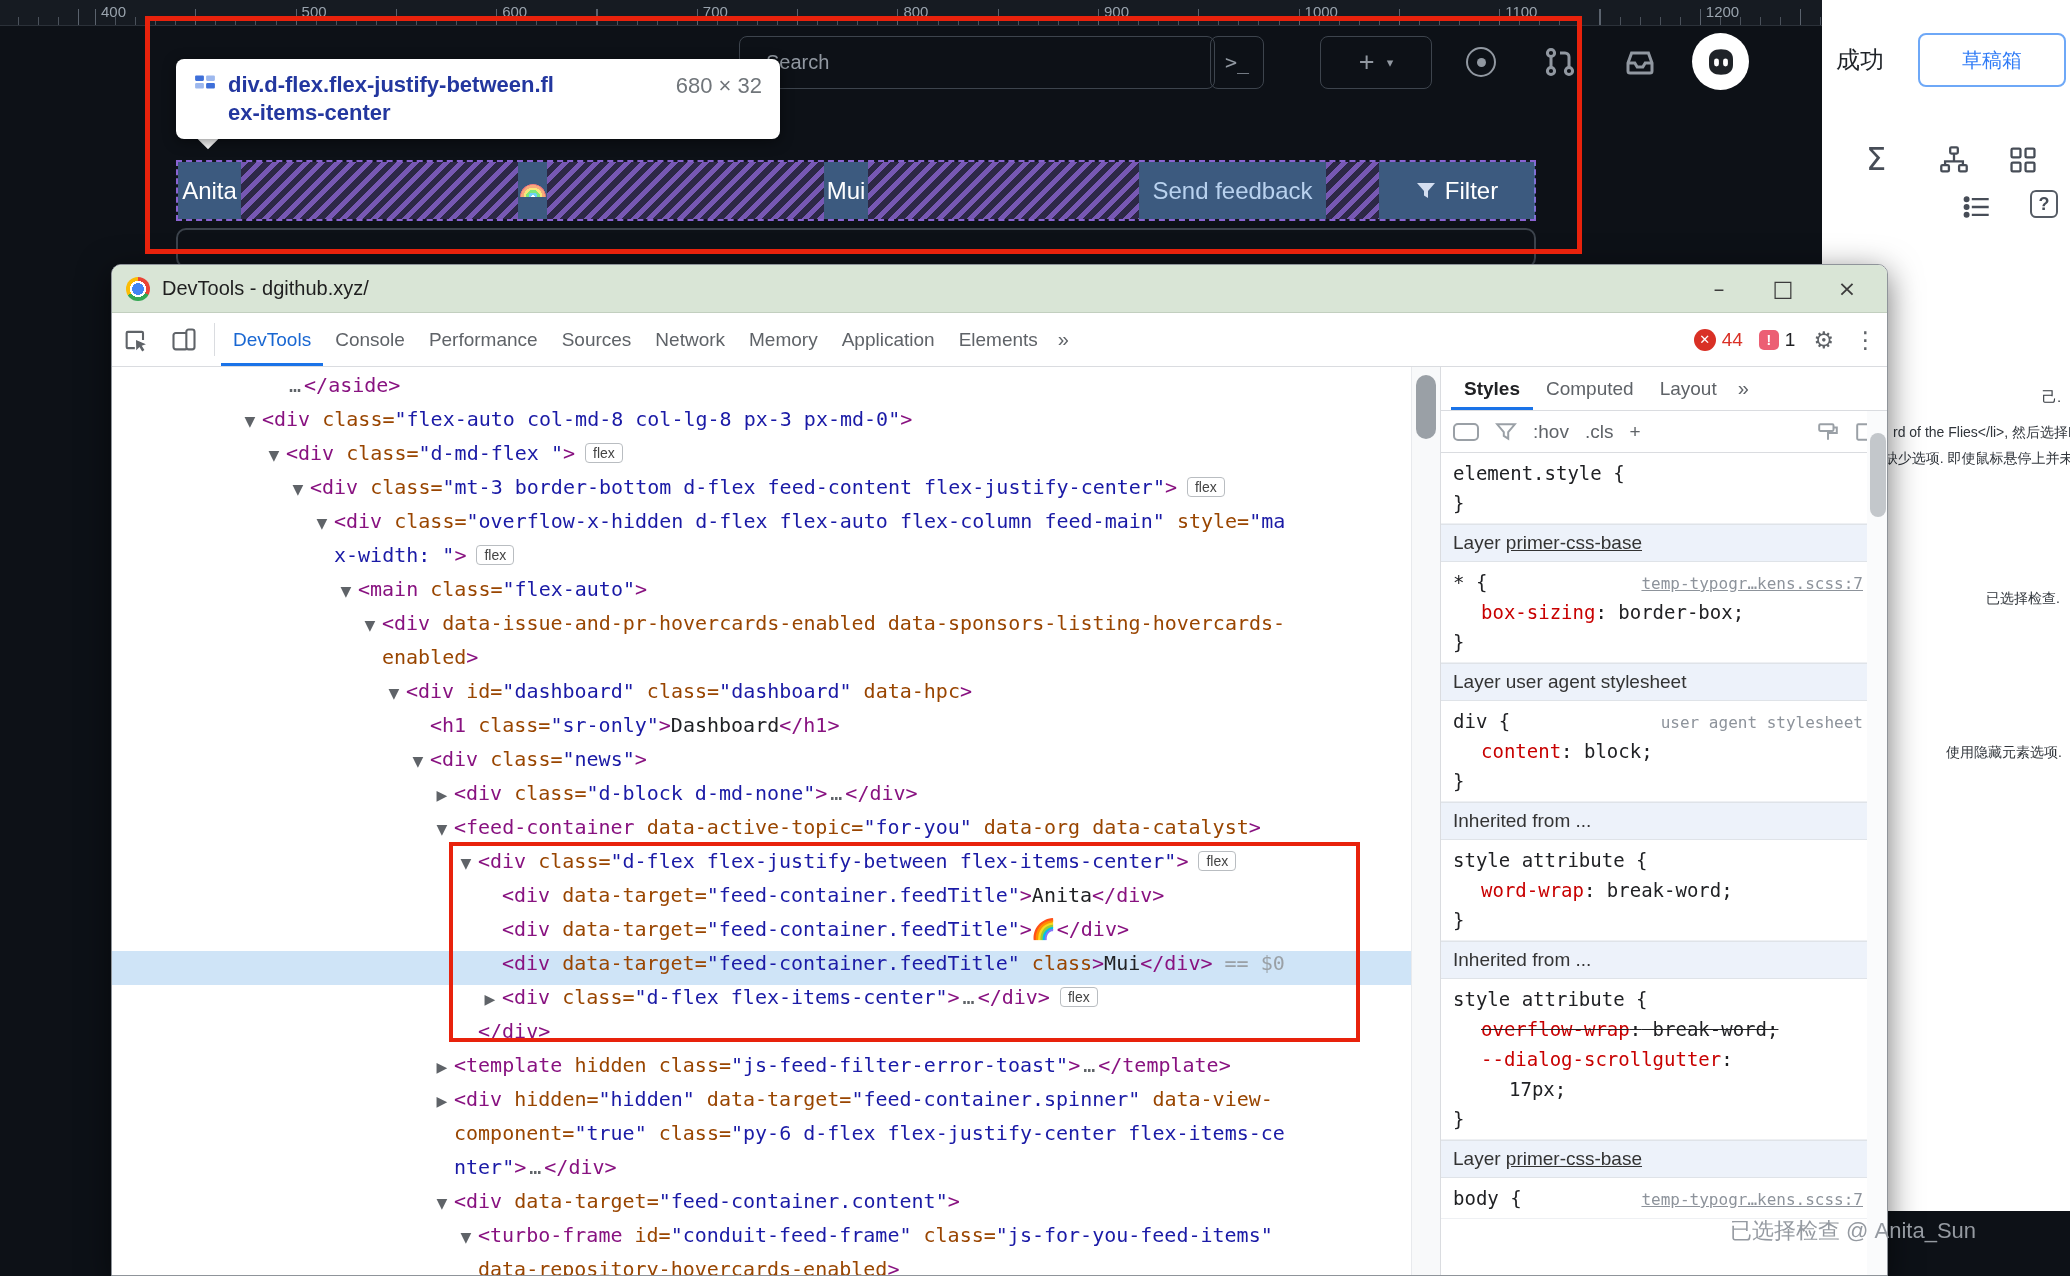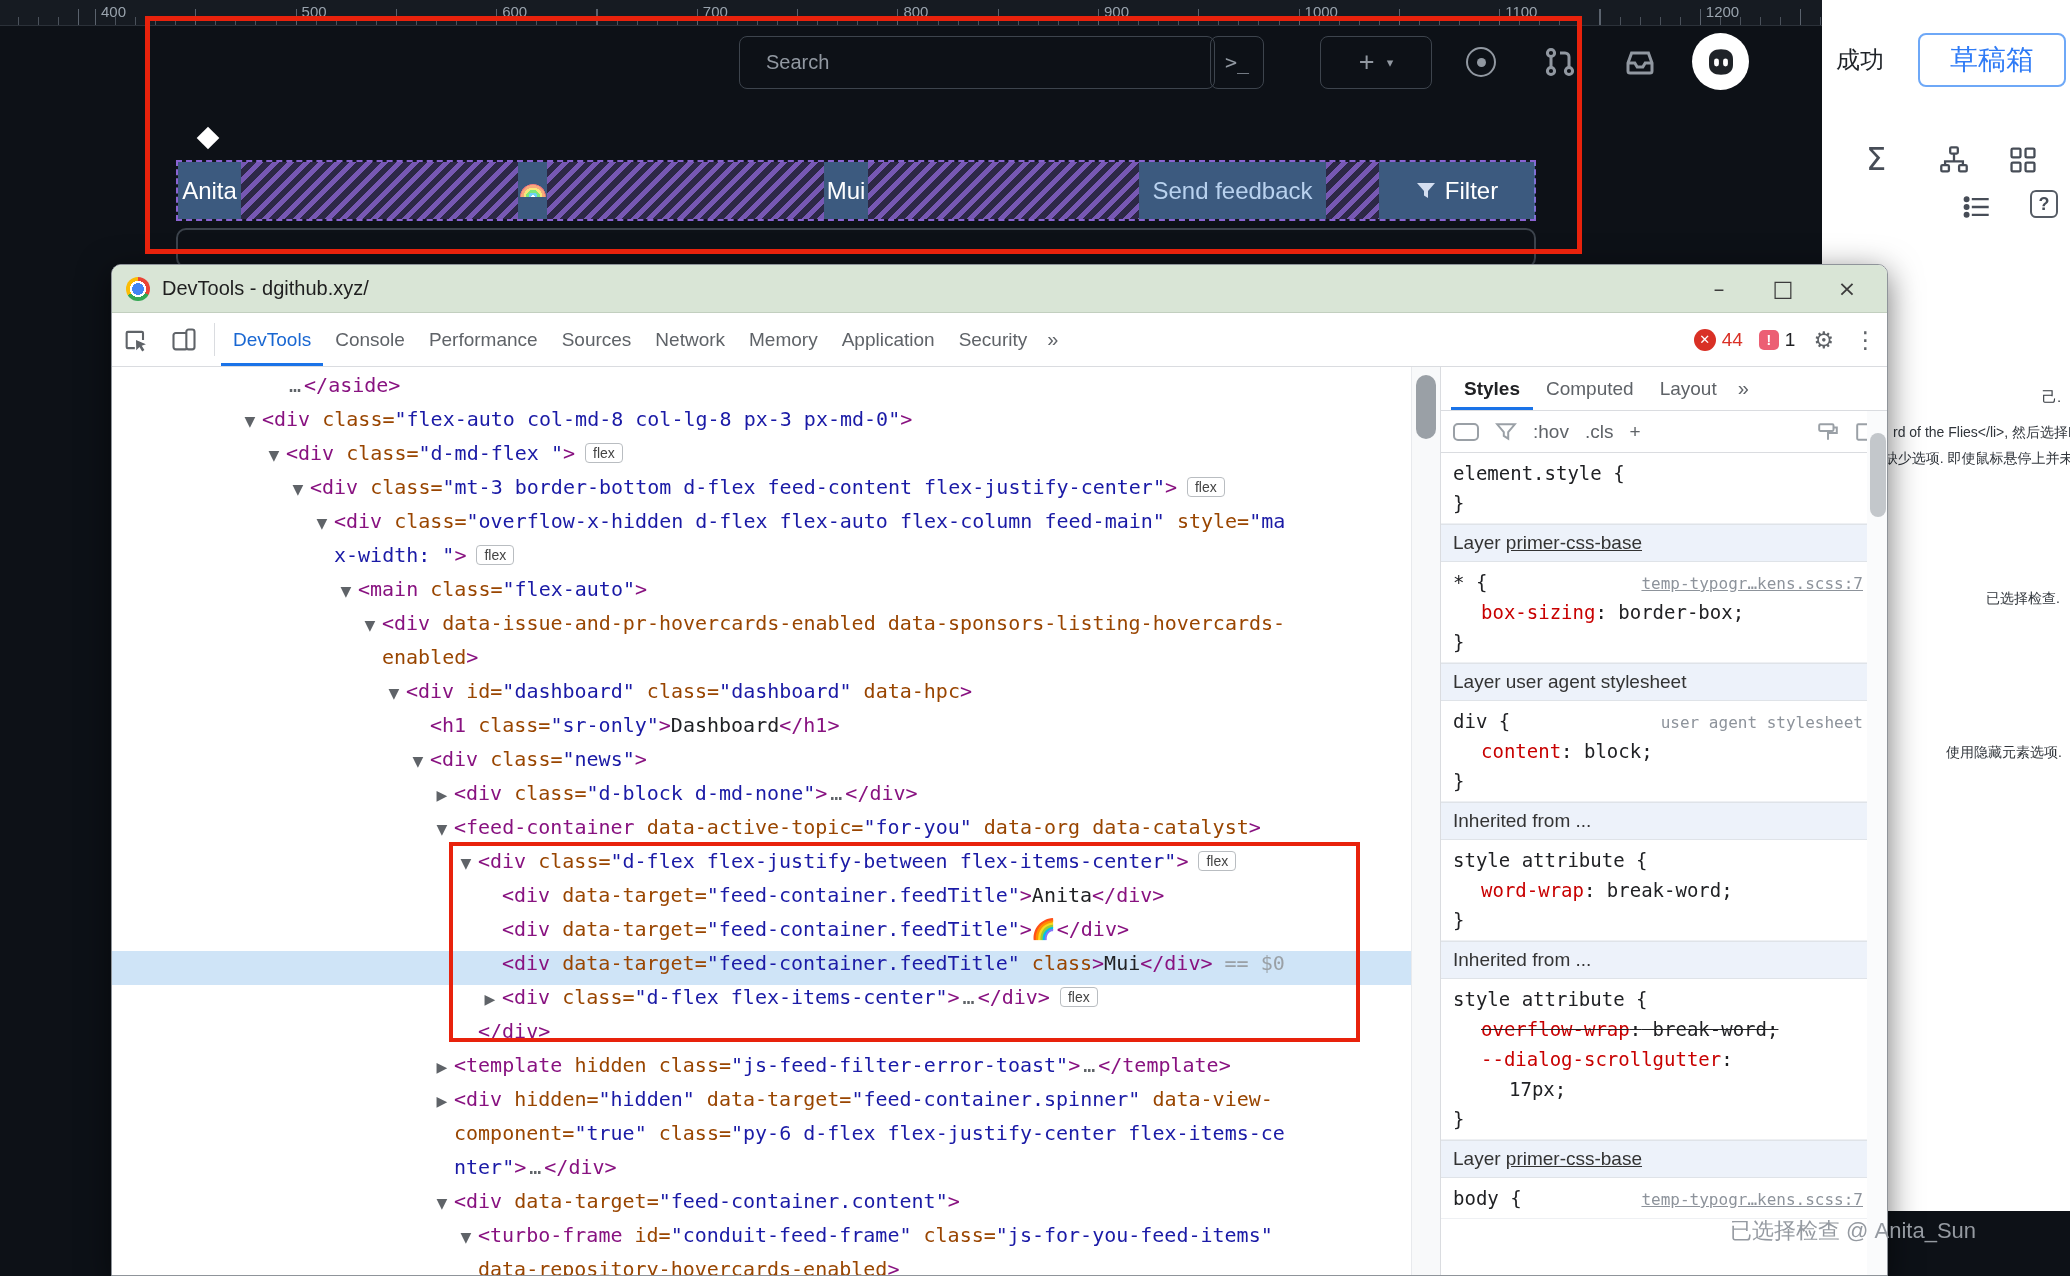--- a/index.html
+++ b/index.html
@@ -3,21 +3,21 @@
 <meta charset="utf-8">
 <style>
   * { margin:0; padding:0; box-sizing:border-box; }
   html,body { width:2070px; height:1276px; overflow:hidden; font-family:"Liberation Sans",sans-serif; }
   #page { position:relative; width:2070px; height:1276px; background:#0d1117; overflow:hidden; }
 
   
   #right-panel { position:absolute; left:1822px; top:0; width:248px; height:1211px; background:#ffffff; z-index:1; }
   .success-text { position:absolute; left:14px; top:44px; font-size:24px; color:#1f2328; }
   .draft-btn { position:absolute; left:96px; top:33px; width:148px; height:54px; background:#fff;
-    border:2px solid #6ea8f7; border-radius:8px; color:#2f7bf6; font-size:28px; text-align:center; line-height:50px; cursor:pointer; }
+    border:2px solid #6ea8f7; border-radius:8px; color:#2f7bf6; font-size:20px; text-align:center; line-height:50px; cursor:pointer; }
   .rp-icon { position:absolute; color:#474d57; }
   .sigma { left:44px; top:140px; font-size:32px; font-family:"DejaVu Sans",sans-serif; }
   .org-svg { left:116px; top:146px; }
   .grid-svg { left:186px; top:146px; }
   .list-svg { left:140px; top:194px; }
   .help-box { left:208px; top:190px; width:28px; height:28px; border:2px solid #555b64; border-radius:6px;
     font-size:18px; font-weight:bold; text-align:center; line-height:24px; }
   .cjk-frag { position:absolute; color:#30353b; white-space:nowrap; z-index:1; }
 
   
@@ -245,20 +245,35 @@
           <svg width="20" height="18" viewBox="0 0 20 18">
             <path d="M1 1h18l-7 8v7l-4-2.5V9z" fill="#d4def0"></path>
           </svg>
         </span>
         <span class="seg-label">Filter</span>
       </div>
     </div>
   <div id="feed-box-top"></div>
 
   <div id="tt-notch"></div>
+  <div id="inspect-tooltip">
+    <span>
+      <svg width="22" height="22" viewBox="0 0 20 20">
+        <rect x="1" y="4" width="8" height="5" rx="1" fill="#3e6fd9"></rect>
+          <rect x="11" y="4" width="8" height="5" rx="1" fill="#9db8ee"></rect>
+        <rect x="1" y="11" width="8" height="5" rx="1" fill="#9db8ee"></rect>
+          <rect x="11" y="11" width="8" height="5" rx="1" fill="#3e6fd9"></rect>
+      </svg>
+    </span>
+    <div class="tt-lines">
+      <div>div.d-flex.flex-justify-between.fl</div>
+      <div>ex-items-center</div>
+    </div>
+    <span class="tt-dims">680 × 32</span>
+  </div>
 
   <div id="devtools">
     <div id="dt-titlebar">
       <span class="chrome-logo"></span>
       <span class="dt-title">DevTools - dgithub.xyz/</span>
       <span class="spacer"></span>
       <span class="win-ctrl">–</span>
       <span class="win-ctrl">□</span>
       <span class="win-ctrl">×</span>
     </div>
@@ -278,21 +293,21 @@
       </span>
       <span class="tb-divider"></span>
       <div style="display:flex">
           <div class="dt-tab active">DevTools</div>
           <div class="dt-tab">Console</div>
           <div class="dt-tab">Performance</div>
           <div class="dt-tab">Sources</div>
           <div class="dt-tab">Network</div>
           <div class="dt-tab">Memory</div>
           <div class="dt-tab">Application</div>
-          <div class="dt-tab">Security</div>
+          <div class="dt-tab">Elements</div>
         </div>
       <span class="more-tabs">»</span>
       <span class="tb-spacer"></span>
       <span class="err-badge">
         <span class="err-circle">✕</span>
         <span class="err-count">44</span>
       </span>
       <span class="iss-badge">
         <span class="iss-icon">!</span>
         <span class="iss-count">1</span>

